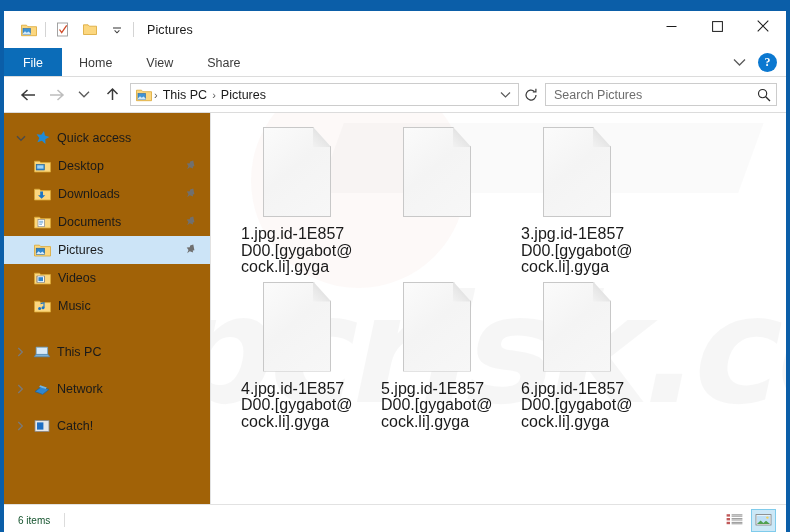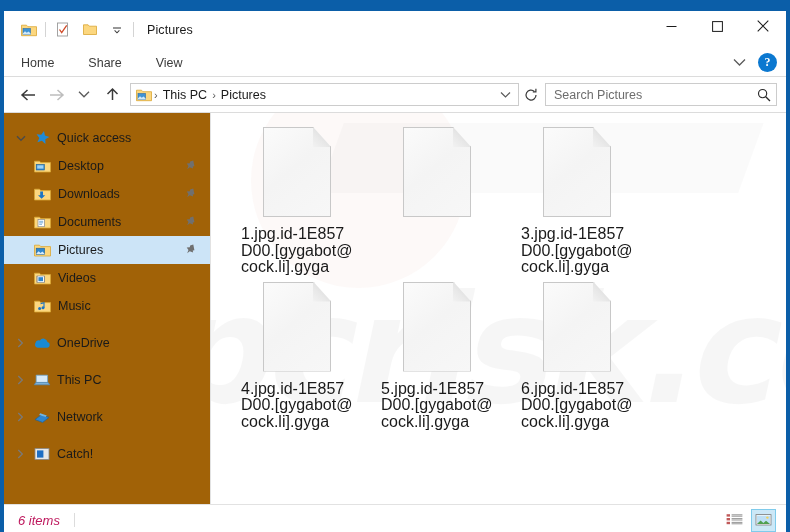--- a/index.html
+++ b/index.html
@@ -268,21 +268,21 @@
 
   
   #statusbar {
     height: 31px; min-height: 31px;
     display: flex; align-items: center;
     background: #ffffff;
     border-top: 1px solid #e2e2e2;
     padding-left: 14px;
     position: relative;
   }
-  #status-text { font-size: 13px; color: #be185d; font-style: italic; }
+  #status-text { font-size: 10px; color: #14532d; }
   #status-sep {
     width: 1px; height: 14px; background: #dcdcdc; margin-left: 14px;
   }
   #view-btns {
     margin-left: auto; display: flex; align-items: center;
     padding-right: 10px; gap: 4px;
   }
   .view-btn {
     width: 25px; height: 23px;
     display: flex; align-items: center; justify-content: center;
@@ -343,23 +343,24 @@
       </div>
       <div class="wc wc-close">
         <svg width="12" height="12" viewBox="0 0 12 12">
               <path d="M0.7 0.7l10.6 10.6M11.3 0.7L0.7 11.3" stroke="currentColor" stroke-width="1.05"></path>
             </svg>
       </div>
     </div>
   </div>
 
   <div id="ribbon">
+    <div id="tab-file">File</div>
     <div class="tab">Home</div>
+    <div class="tab">View</div>
     <div class="tab">Share</div>
-    <div class="tab">View</div>
     <div id="ribbon-right">
       <div id="ribbon-chevron">
         <svg width="13" height="9" viewBox="0 0 13 9">
               <path d="M1 1.5l5.5 5.5L12 1.5" fill="none" stroke="#5a5a5a" stroke-width="1.25"></path>
             </svg>
       </div>
       <div id="help-btn">?</div>
     </div>
     <div id="ribbon-underline"></div>
   </div>
@@ -523,33 +524,20 @@
             <path d="M6.6 4.6l3.4-0.9v5.1" fill="none" stroke="#1b74c4" stroke-width="1.1"></path>
             <circle cx="5.6" cy="9.4" r="1.5" fill="#1b74c4"></circle>
             <circle cx="9.0" cy="8.8" r="1.5" fill="#1b74c4"></circle>
           </svg>
         </span>
         <span class="nav-label">Music</span>
       </div>
 
       <div class="group-gap"></div>
 
-      <div class="nav-item">
-        <span class="chev">
-          <svg width="7" height="10" viewBox="0 0 7 10">
-                <path d="M1.3 1l4 4-4 4" fill="none" stroke="#7a7a7a" stroke-width="1.3"></path>
-              </svg>
-        </span>
-        <span class="nav-icon">
-          <svg width="18" height="14" viewBox="0 0 18 14">
-            <path d="M4.8 11.8h9.4a2.9 2.9 0 0 0 0.3-5.7 4.1 4.1 0 0 0-7.6-1.5A3.3 3.3 0 0 0 4.8 11.8z" fill="#1a8ad4"></path>
-          </svg>
-        </span>
-        <span class="nav-label">OneDrive</span>
-      </div>
 
       <div class="group-gap"></div>
 
       <div class="nav-item">
         <span class="chev">
           <svg width="7" height="10" viewBox="0 0 7 10">
                 <path d="M1.3 1l4 4-4 4" fill="none" stroke="#7a7a7a" stroke-width="1.3"></path>
               </svg>
         </span>
         <span class="nav-icon">

